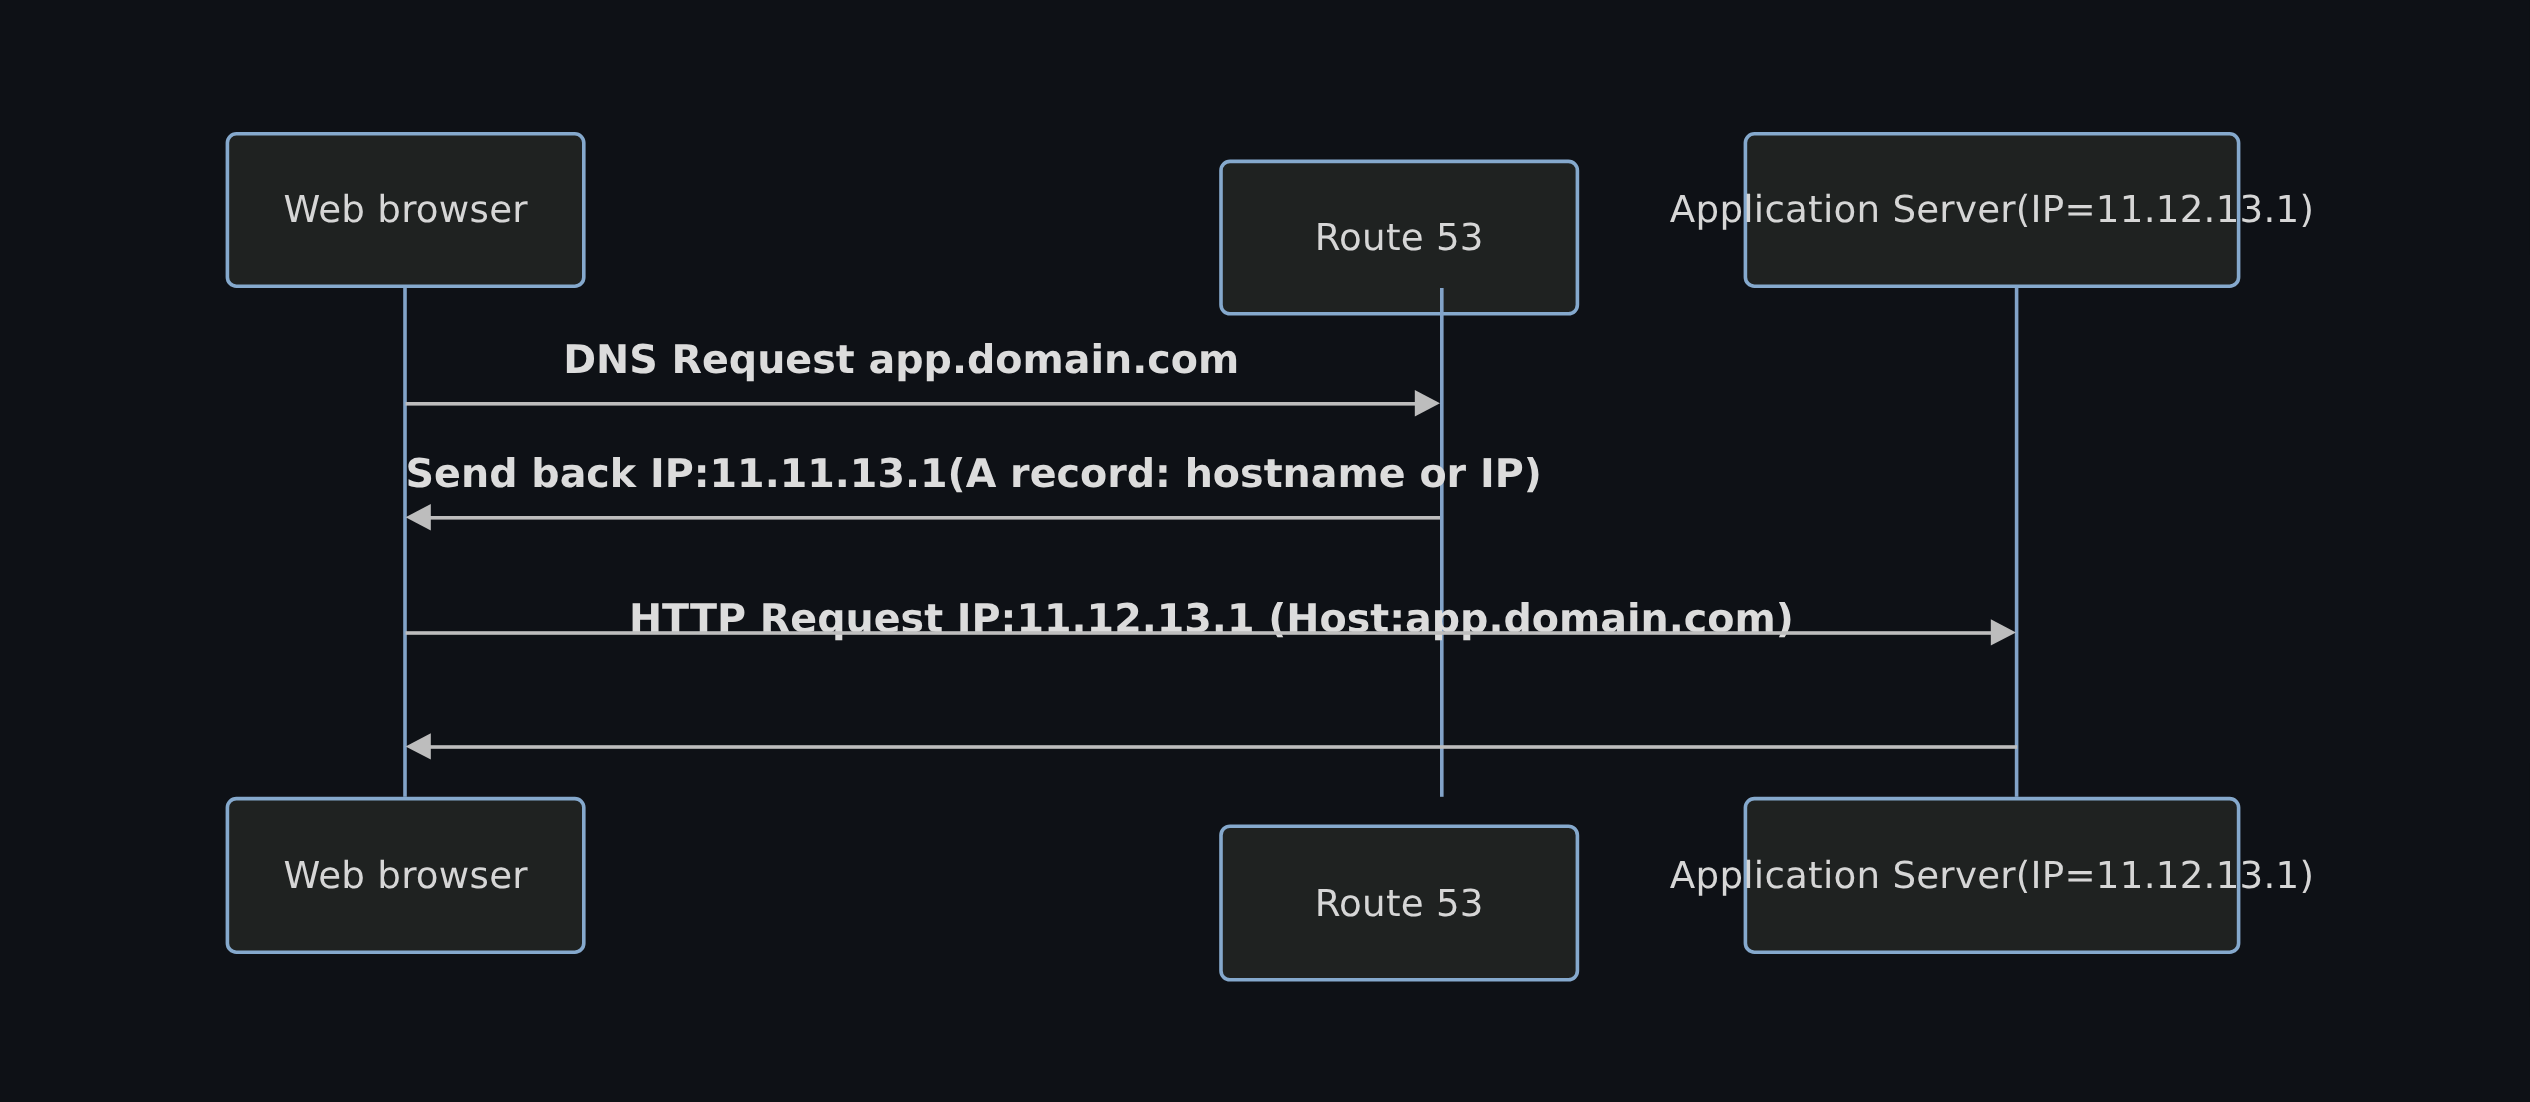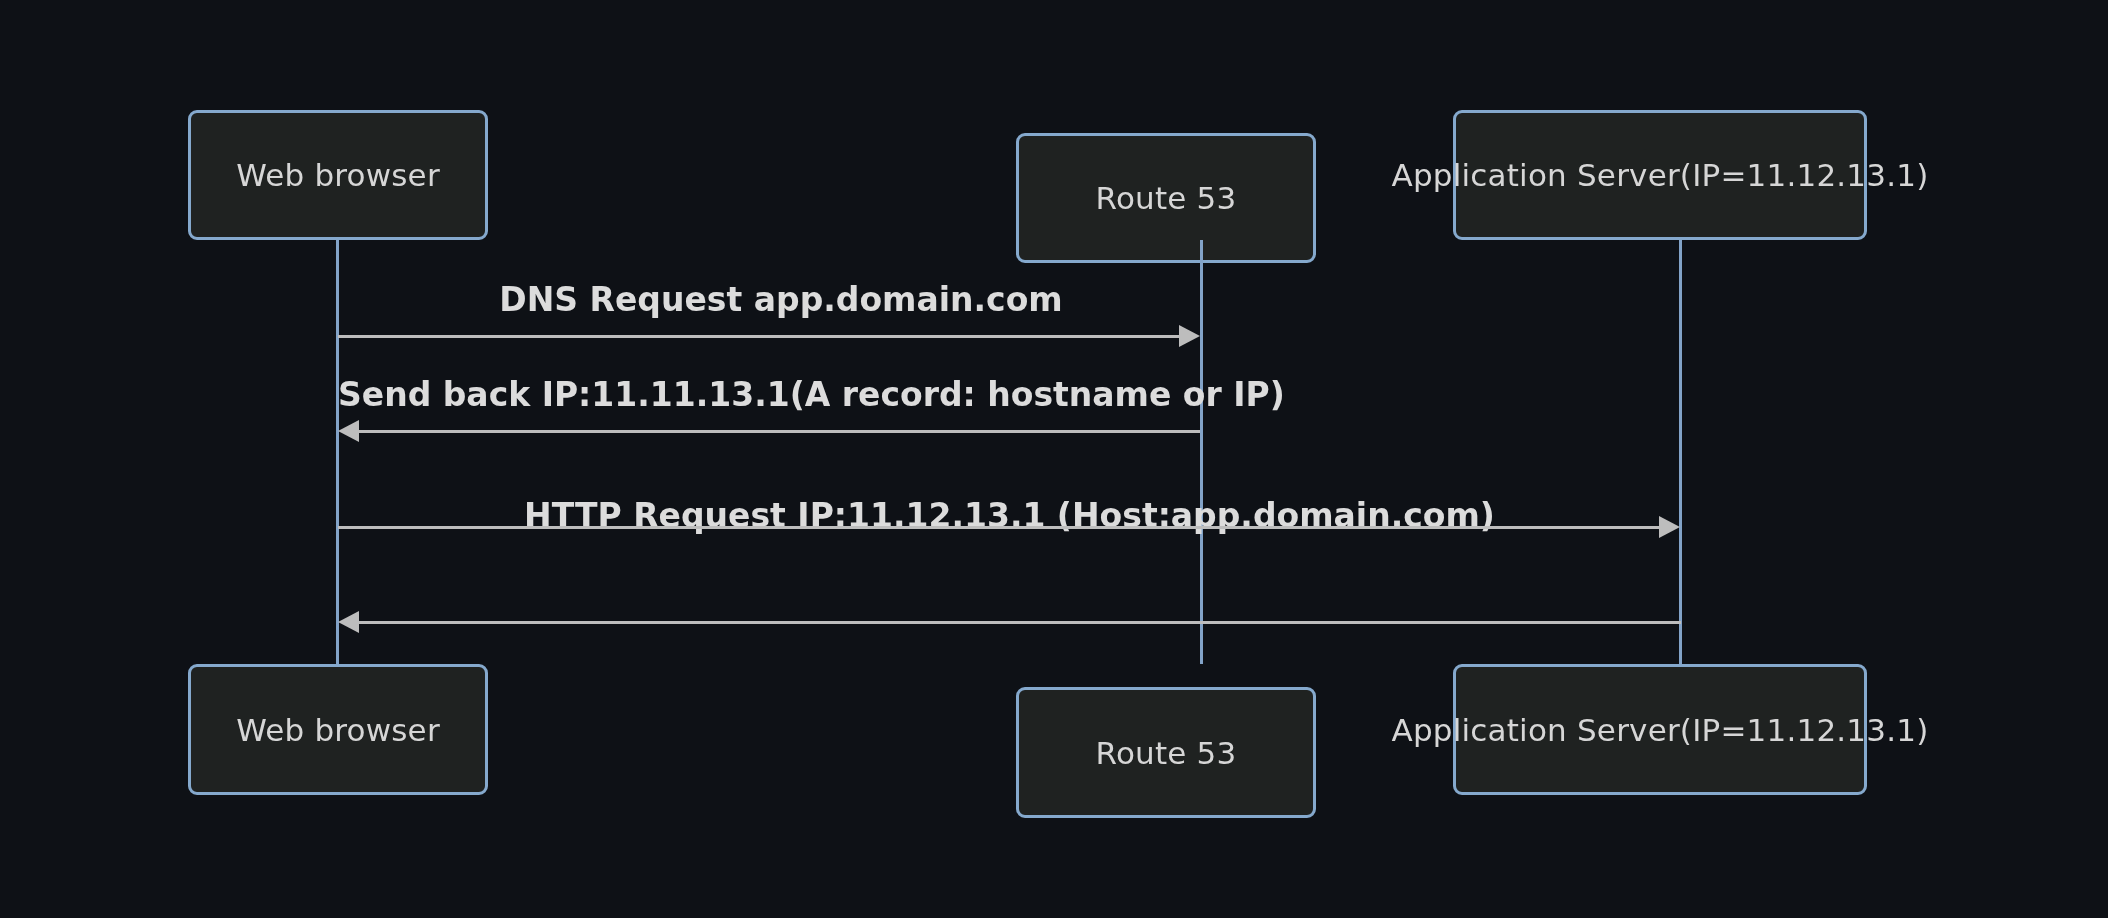--- a/index.html
+++ b/index.html
@@ -77,21 +77,21 @@
     position: absolute;
     width: 0;
     height: 0;
     border-top: 11px solid transparent;
     border-bottom: 11px solid transparent;
   }
   .arrow-head.right { border-left: 21px solid var(--arrow); }
   .arrow-head.left  { border-right: 21px solid var(--arrow); }
 
   
-  .m1-label { left: 350px; width: 862px; top: 276px; }
+  .m1-label { left: 320px; width: 862px; top: 276px; }
   .m1-line  { left: 338px; width: 842px; top: 335px; }
   .m1-head  { left: 1179px; top: 325px; }
 
   .m2-label { left: 338px; width: 862px; top: 371px; }
   .m2-line  { left: 358px; width: 842px; top: 430px; }
   .m2-head  { left: 338px; top: 420px; }
 
   .m3-label { left: 338px; width: 1343px; top: 492px; }
   .m3-line  { left: 338px; width: 1322px; top: 526px; }
   .m3-head  { left: 1659px; top: 516px; }

